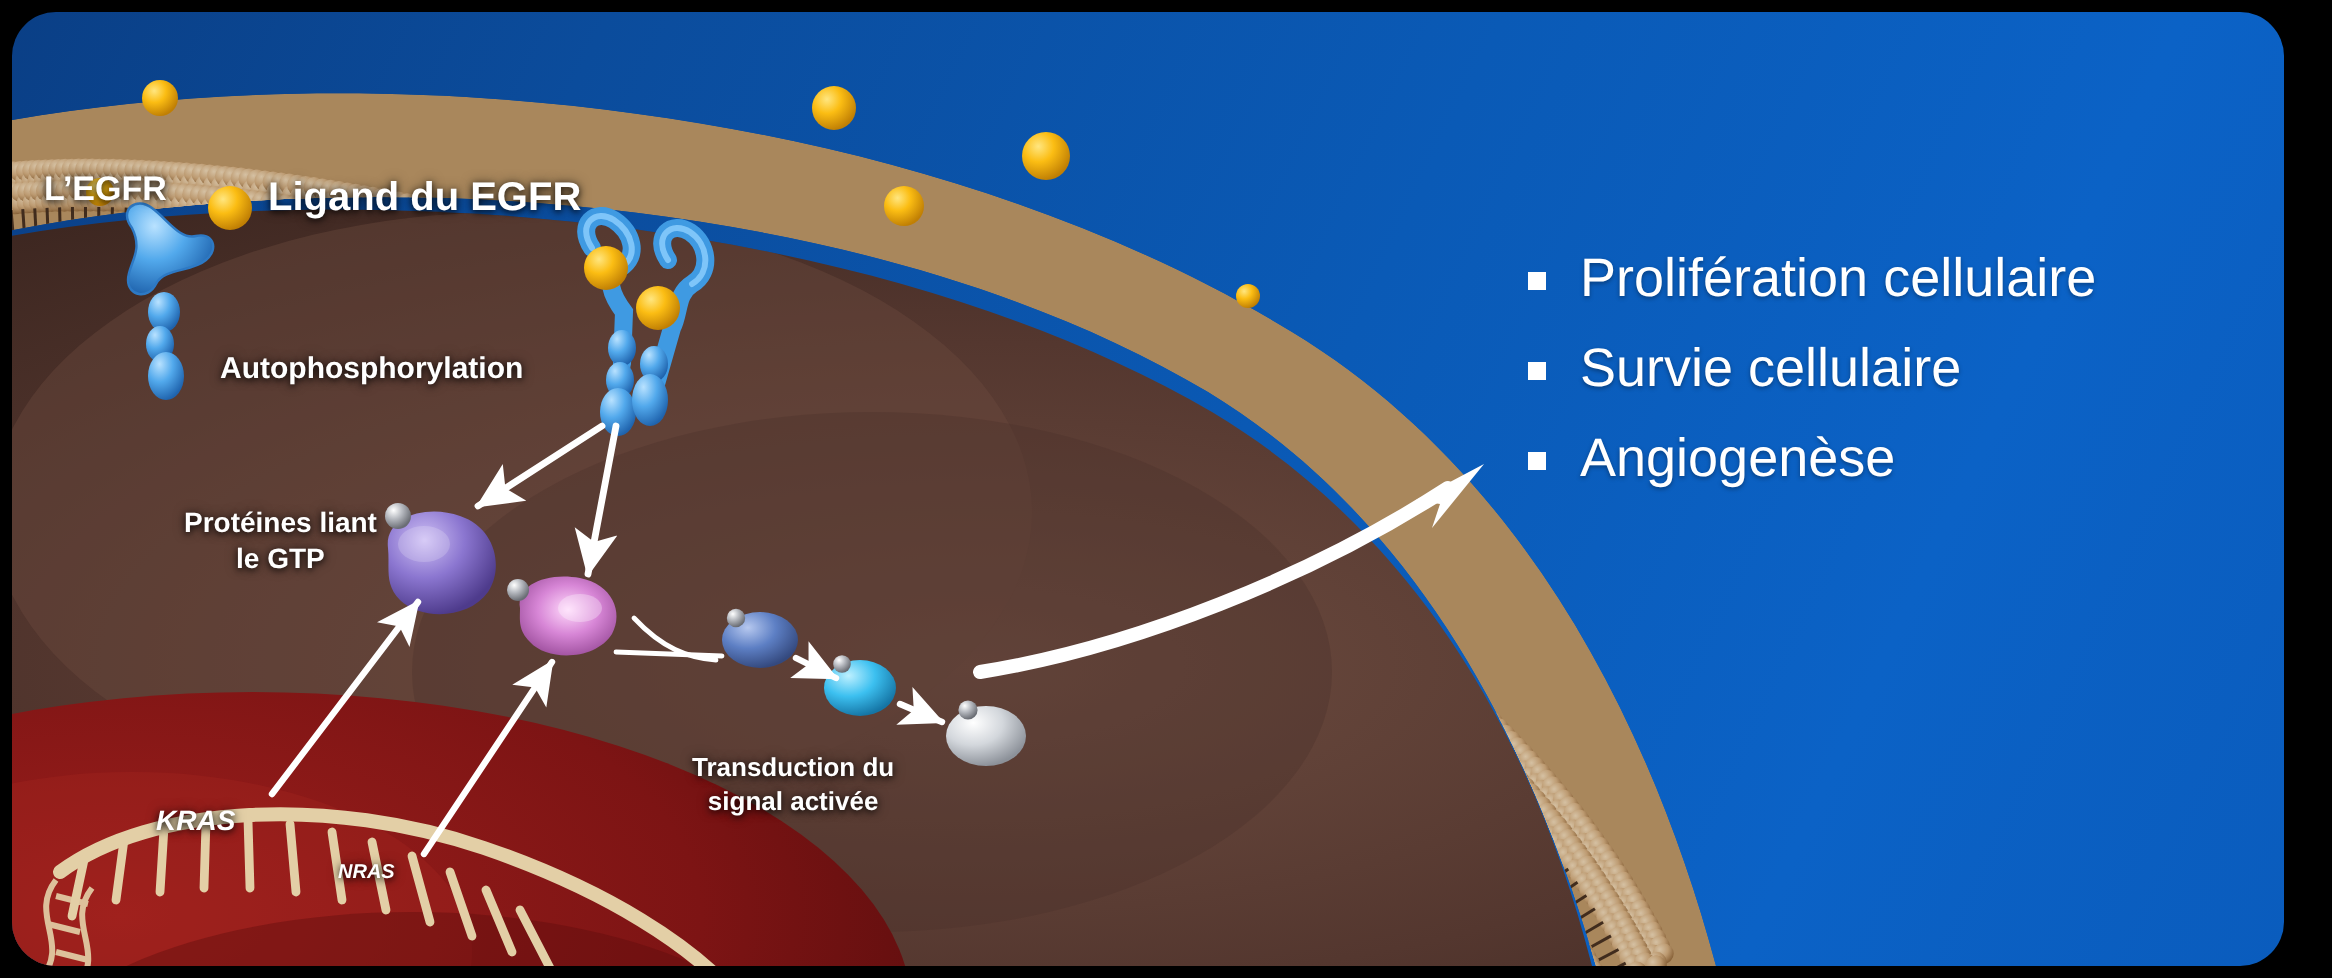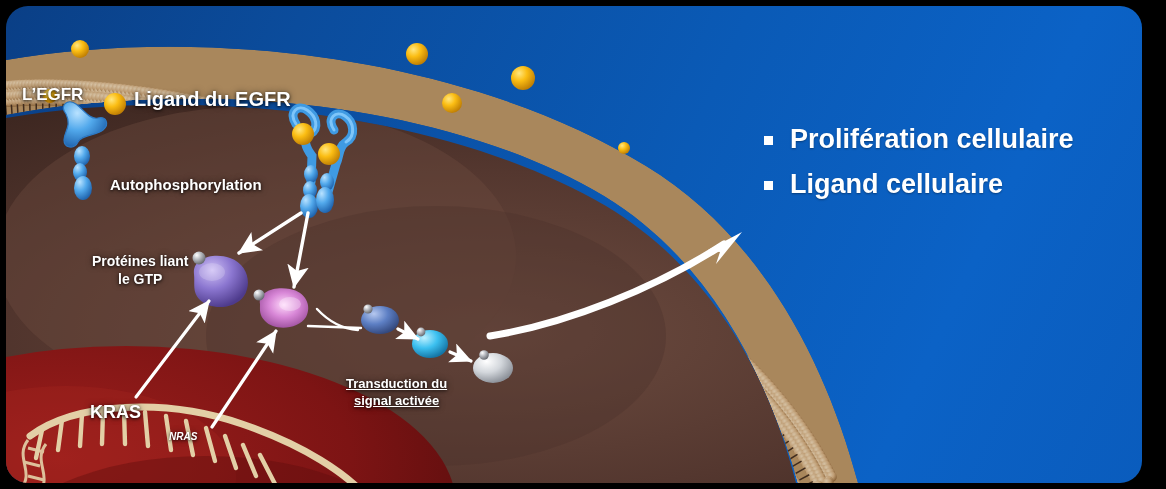--- a/index.html
+++ b/index.html
@@ -9,29 +9,29 @@
   #stage{position:relative;width:1166px;height:489px;background:#000;overflow:hidden;}
   #card{position:absolute;left:6px;top:6px;width:1136px;height:477px;
         border-radius:22px;overflow:hidden;
         background:linear-gradient(115deg,#0a3f86 0%,#0b4c9c 22%,#0a5ab6 55%,#0b62c6 80%,#0a5cbd 100%);}
   .lbl{position:absolute;color:#fff;font-weight:bold;white-space:nowrap;
        text-shadow:0 1px 3px rgba(0,0,0,.75),0 0 6px rgba(0,0,0,.5);}
   svg{position:absolute;left:0;top:0;}
   #bullets{position:absolute;left:758px;top:118px;width:380px;}
   #bullets .row{display:flex;align-items:flex-start;margin-bottom:13px;}
   #bullets .bsq{width:9px;height:9px;background:#fff;margin-top:12px;margin-right:17px;flex:none;}
-  #bullets .btx{color:#fff;font-size:27px;font-weight:bold;line-height:1.18;
+  #bullets .btx{color:#fff;font-size:27px;font-weight:normal;line-height:1.18;
                 text-shadow:0 1px 2px rgba(0,0,0,.35);}
   .t-egfr{left:16px;top:79px;font-size:17px;}
   .t-ligand{left:128px;top:82px;font-size:20px;}
   .t-auto{left:104px;top:170px;font-size:15px;}
   .t-gtp{left:86px;top:247px;font-size:14px;text-align:center;line-height:1.28;}
-  .t-kras{left:84px;top:396px;font-size:18px;}
+  .t-kras{left:72px;top:396px;font-size:14px;font-style:italic;}
   .t-nras{left:163px;top:425px;font-size:10px;font-style:italic;}
-  .t-trans{left:340px;top:370px;font-size:13px;text-align:center;line-height:1.3;text-decoration:underline;}
+  .t-trans{left:340px;top:370px;font-size:13px;text-align:center;line-height:1.3;}
 </style>
 </head>
 <body>
 
 <div id="stage">
  <div id="card">
 
   <svg width="1154" height="477" viewBox="0 0 1154 477">
     <defs>
       <radialGradient id="cyto" cx="42%" cy="58%" r="78%">
@@ -1983,18 +1983,22 @@
     <div>signal activée</div>
   </div>
 
   <div id="bullets">
         <div class="row">
           <div class="bsq"></div>
           <div class="btx">Prolifération cellulaire</div>
         </div>
         <div class="row">
           <div class="bsq"></div>
-          <div class="btx">Ligand cellulaire</div>
+          <div class="btx">Survie cellulaire</div>
+        </div>
+        <div class="row">
+          <div class="bsq"></div>
+          <div class="btx">Angiogenèse</div>
         </div>
       </div>
 
  </div>
 </div>
 
 </body></html>

